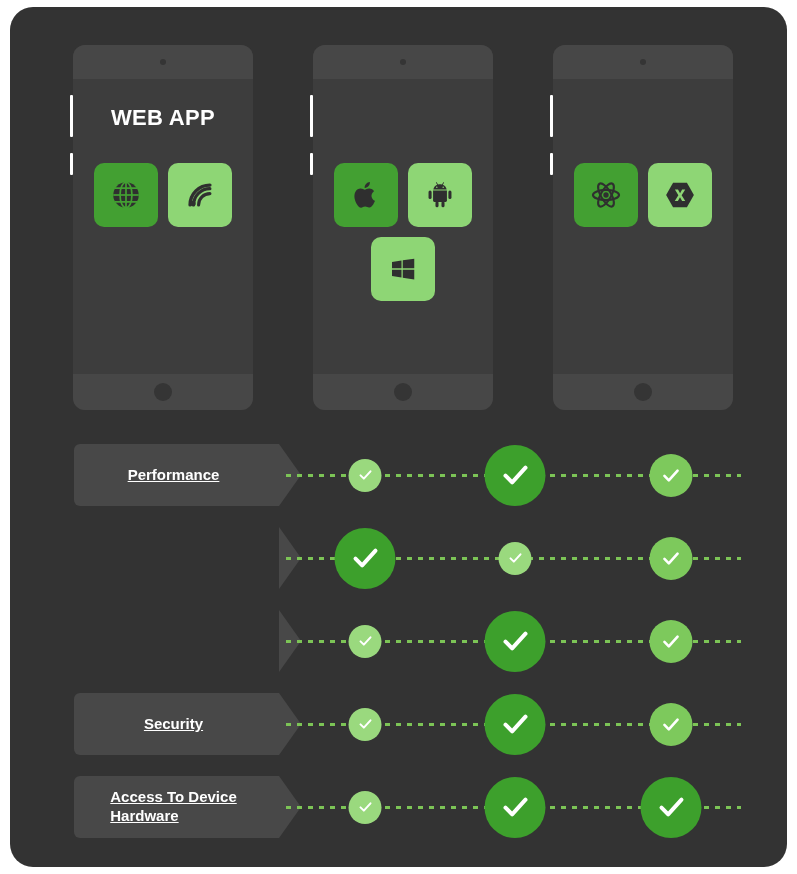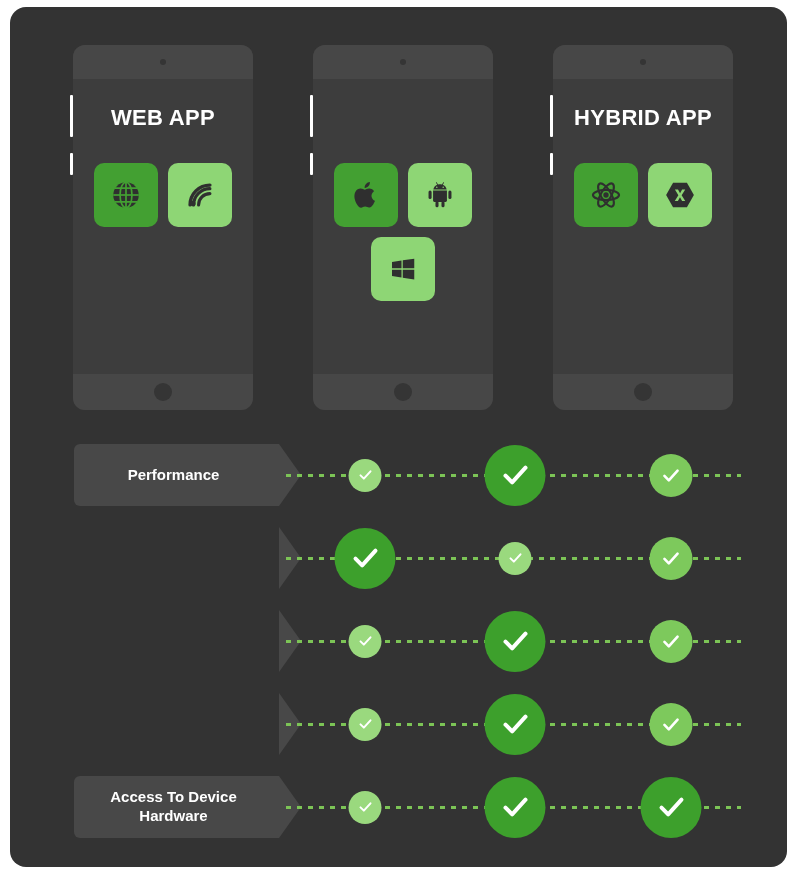--- a/index.html
+++ b/index.html
@@ -12,21 +12,21 @@
     font-family: "Liberation Sans", sans-serif;
   }
 
   #infographic {
     position: absolute;
     left: 10px;
     top: 7px;
     width: 777px;
     height: 860px;
     background: #333333;
-    border-radius: 16px;
+    border-radius: 23px;
   }
 
   
   .phones-area {
     position: absolute;
     left: 0;
     top: 0;
     width: 777px;
     height: 400px;
   }
@@ -151,21 +151,21 @@
     border-radius: 6px 0 0 6px;
     display: flex;
     align-items: center;
     justify-content: center;
     box-sizing: border-box;
     padding: 0 14px 0 8px;
     color: #ffffff;
     font-size: 15px;
     font-weight: bold;
     line-height: 1.25;
-    text-align: center;
+    text-decoration: underline;
   }
   .row-arrow {
     position: absolute;
     left: 269px;
     top: 0;
     width: 0;
     height: 0;
     border-top: 31px solid transparent;
     border-bottom: 31px solid transparent;
     border-left: 22px solid #484848;
@@ -289,21 +289,20 @@
         <div class="phone-home"></div>
       </div>
     </div>
 
     <div class="phone p2">
       <div class="phone-topbar">
         <div class="phone-camera"></div>
       </div>
       <div class="side-btn b1"></div>
       <div class="side-btn b2"></div>
-      <div class="phone-title">HYBRID APP</div>
       <div class="tiles">
         <div class="tile dark">
           <span>
             <svg width="34" height="34" viewBox="0 0 24 24" fill="none" stroke="#2f2f2f" stroke-width="1.5">
               <ellipse cx="12" cy="12" rx="9.2" ry="3.6"></ellipse>
               <ellipse cx="12" cy="12" rx="9.2" ry="3.6" transform="rotate(60 12 12)"></ellipse>
               <ellipse cx="12" cy="12" rx="9.2" ry="3.6" transform="rotate(120 12 12)"></ellipse>
               <circle cx="12" cy="12" r="1.9" fill="#2f2f2f" stroke="none"></circle>
             </svg>
           </span>
@@ -400,20 +399,23 @@
       <div class="check size-medium col-2">
         <span>
           <svg viewBox="0 0 24 24" fill="none" stroke="#ffffff" stroke-width="3" stroke-linecap="round" stroke-linejoin="round">
               <path d="M4.5 12.5l5 5 10-11"></path>
             </svg>
         </span>
       </div>
     </div>
 
     <div class="row" style="top:286px">
+      <div class="row-label">
+        <span>Security</span>
+      </div>
       <div class="row-arrow"></div>
       <div class="dotline"></div>
       <div class="check size-small col-0">
         <span>
           <svg viewBox="0 0 24 24" fill="none" stroke="#ffffff" stroke-width="3" stroke-linecap="round" stroke-linejoin="round">
               <path d="M4.5 12.5l5 5 10-11"></path>
             </svg>
         </span>
       </div>
       <div class="check size-large col-1">

